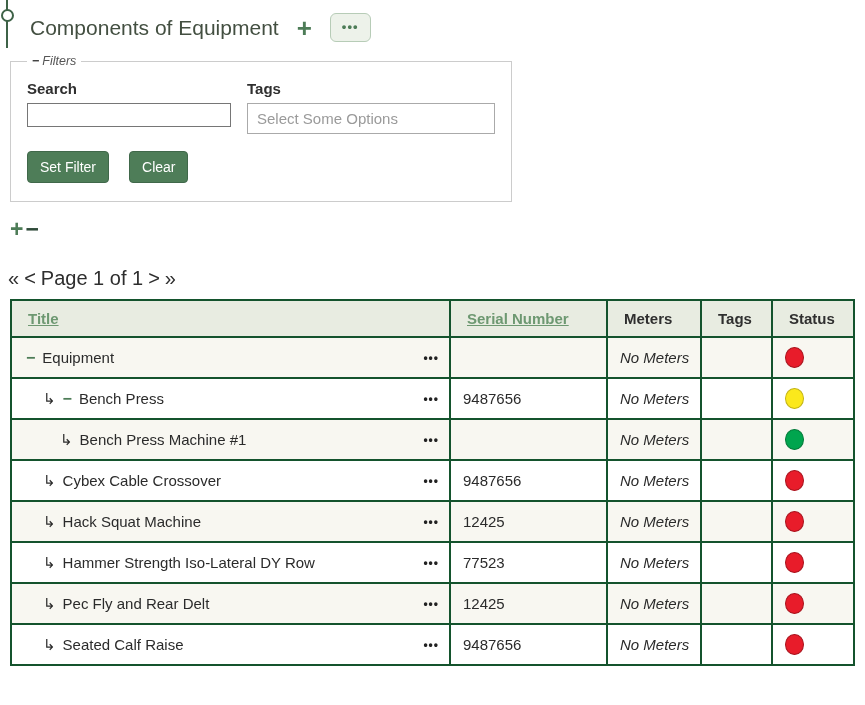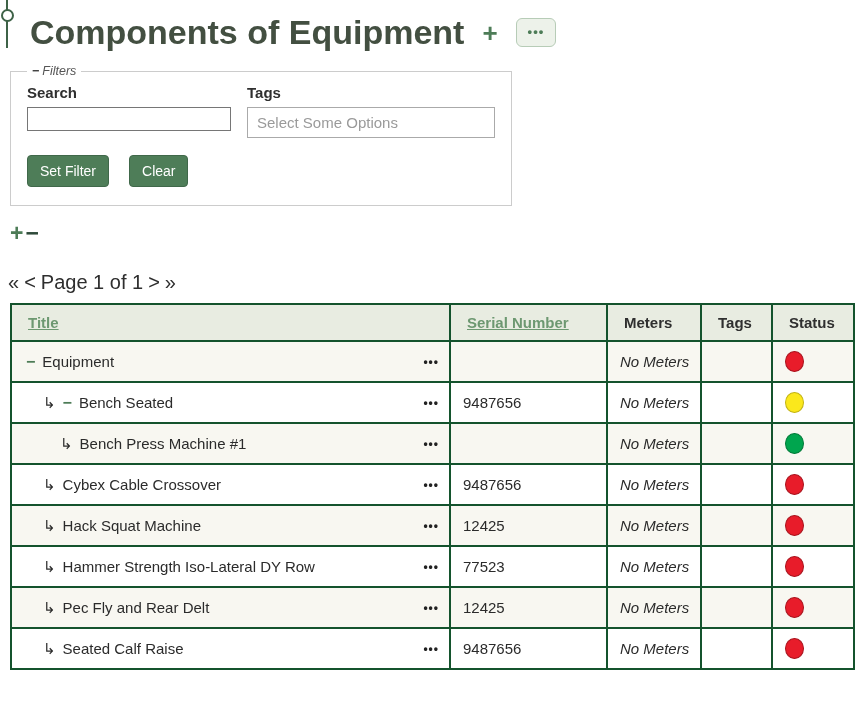--- a/index.html
+++ b/index.html
@@ -18,40 +18,40 @@
   }
   .edge-circle {
     position: absolute; left: 1px; top: 9px; width: 13px; height: 13px;
     border: 2px solid #3e6247; border-radius: 50%; background: #ffffff;
   }
   
   .page-header {
     display: flex; align-items: center; gap: 16px;
     padding: 13px 0 4px 30px;
   }
-  .page-title { font-size: 34px; font-weight: 700; color: #434f41; }
+  .page-title { font-size: 21px; font-weight: 400; color: #434f41; }
   .add-btn {
     color: #4d7c57; font-size: 26px; font-weight: bold; line-height: 1;
     background: none; border: none; cursor: pointer; padding: 0 2px;
   }
   .menu-btn {
     background: #edf2ea; border: 1px solid #b7ccb7; border-radius: 6px;
     color: #4d7c57; font-size: 13px; letter-spacing: 1px; font-weight: bold;
     padding: 6px 11px 8px; cursor: pointer; line-height: 1;
   }
   
   fieldset.filters {
     margin: 8px 0 0 10px; width: 500px;
     border: 1px solid #cccccc; padding: 6px 16px 18px;
   }
   fieldset.filters legend {
     font-style: italic; font-size: 12.5px; color: #555555; padding: 0 5px;
   }
   .legend-collapse { font-style: normal; font-weight: bold; color: #3a3a3a; margin-right: 3px; cursor: pointer; }
-  .filter-row { display: flex; gap: 16px; margin-top: 0; }
+  .filter-row { display: flex; gap: 16px; margin-top: 6px; }
   .filter-field label { display: block; font-weight: bold; font-size: 15px; margin-bottom: 6px; color: #2f2f2f; }
   .search-input {
     width: 204px; height: 24px; border: 1px solid #767676;
     font-size: 14px; padding: 0 5px; font-family: "Liberation Sans", sans-serif;
   }
   .tags-input {
     width: 248px; height: 31px; border: 1px solid #aaaaaa;
     font-size: 15px; padding: 0 9px; color: #333333;
     font-family: "Liberation Sans", sans-serif;
   }
@@ -180,21 +180,21 @@
     <td class="cell-status center">
       <span class="status-dot" style="background: rgb(232, 28, 42); border-color: rgb(168, 18, 28);"></span>
     </td>
   </tr>
 
   <tr>
     <td class="cell-title">
       <div class="title-flex" style="padding-left: 17px;">
         <span class="arrow">↳</span>
         <span class="collapse-ic">−</span>
-        <span class="row-title">Bench Seated</span>
+        <span class="row-title">Bench Press</span>
         <span class="spacer"></span>
         <span class="row-menu">•••</span>
       </div>
     </td>
     <td class="cell-serial">9487656</td>
     <td class="cell-meters center">No Meters</td>
     <td class="cell-tags"></td>
     <td class="cell-status center">
       <span class="status-dot" style="background: rgb(251, 232, 28); border-color: rgb(194, 179, 19);"></span>
     </td>

